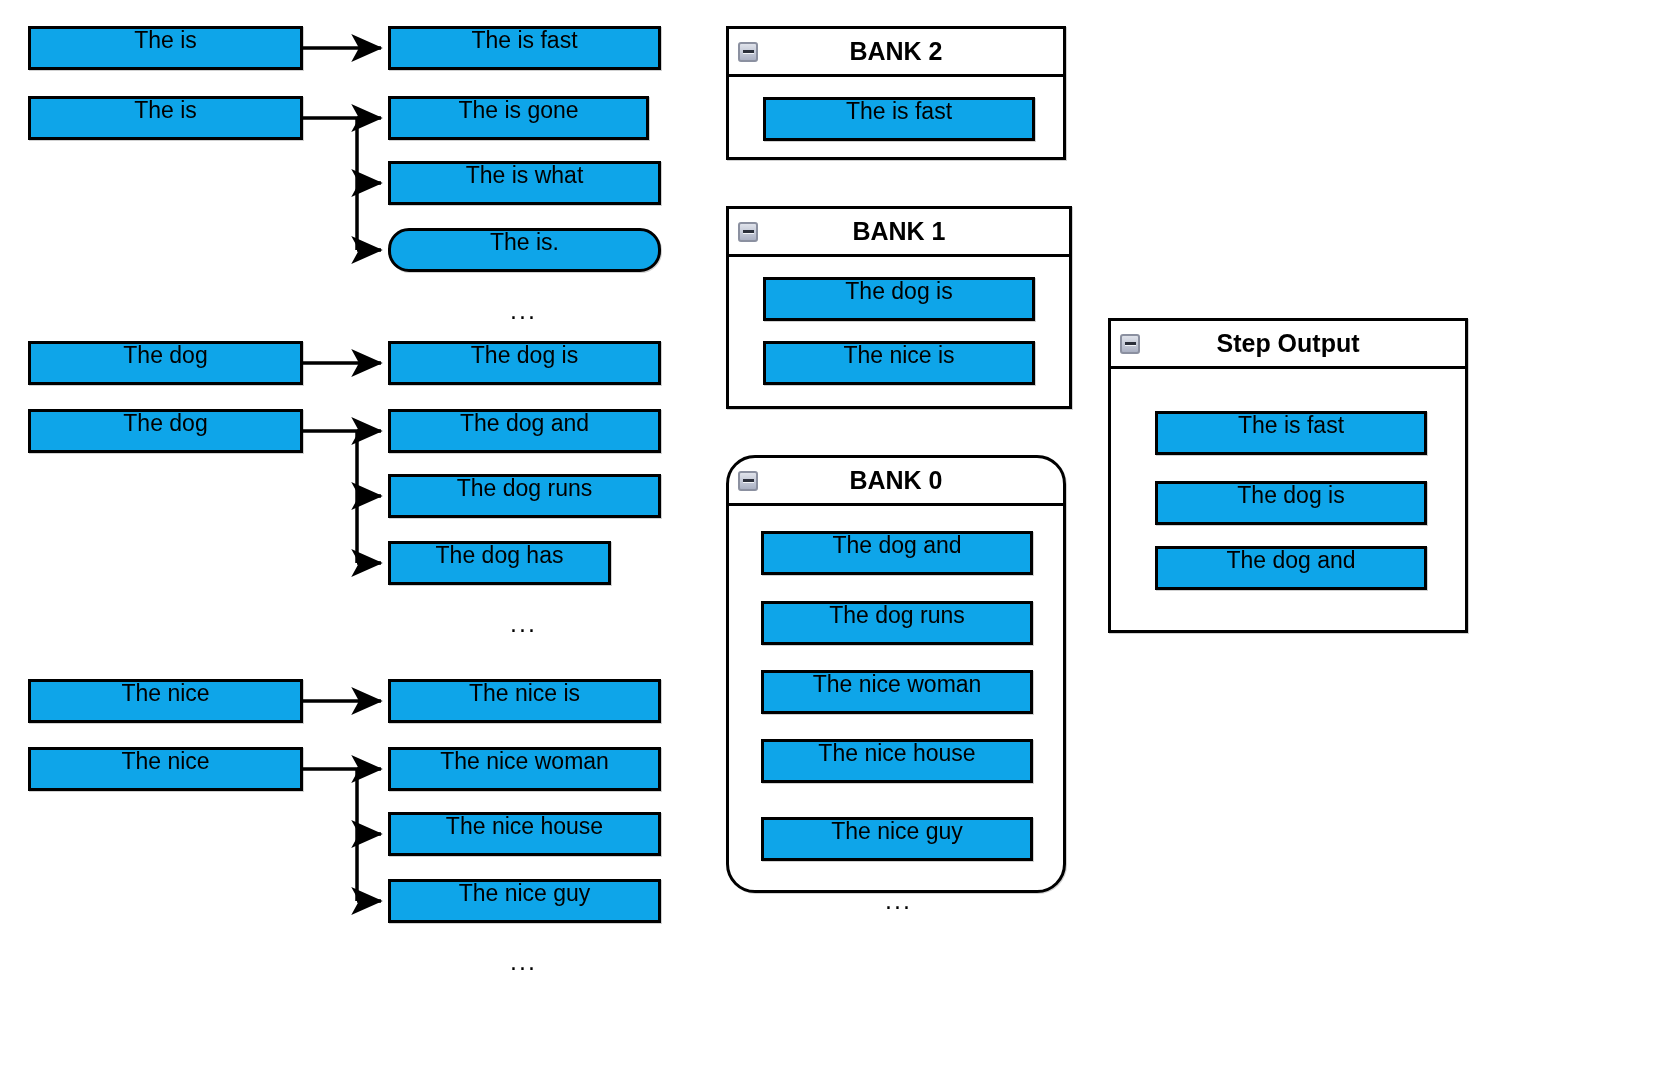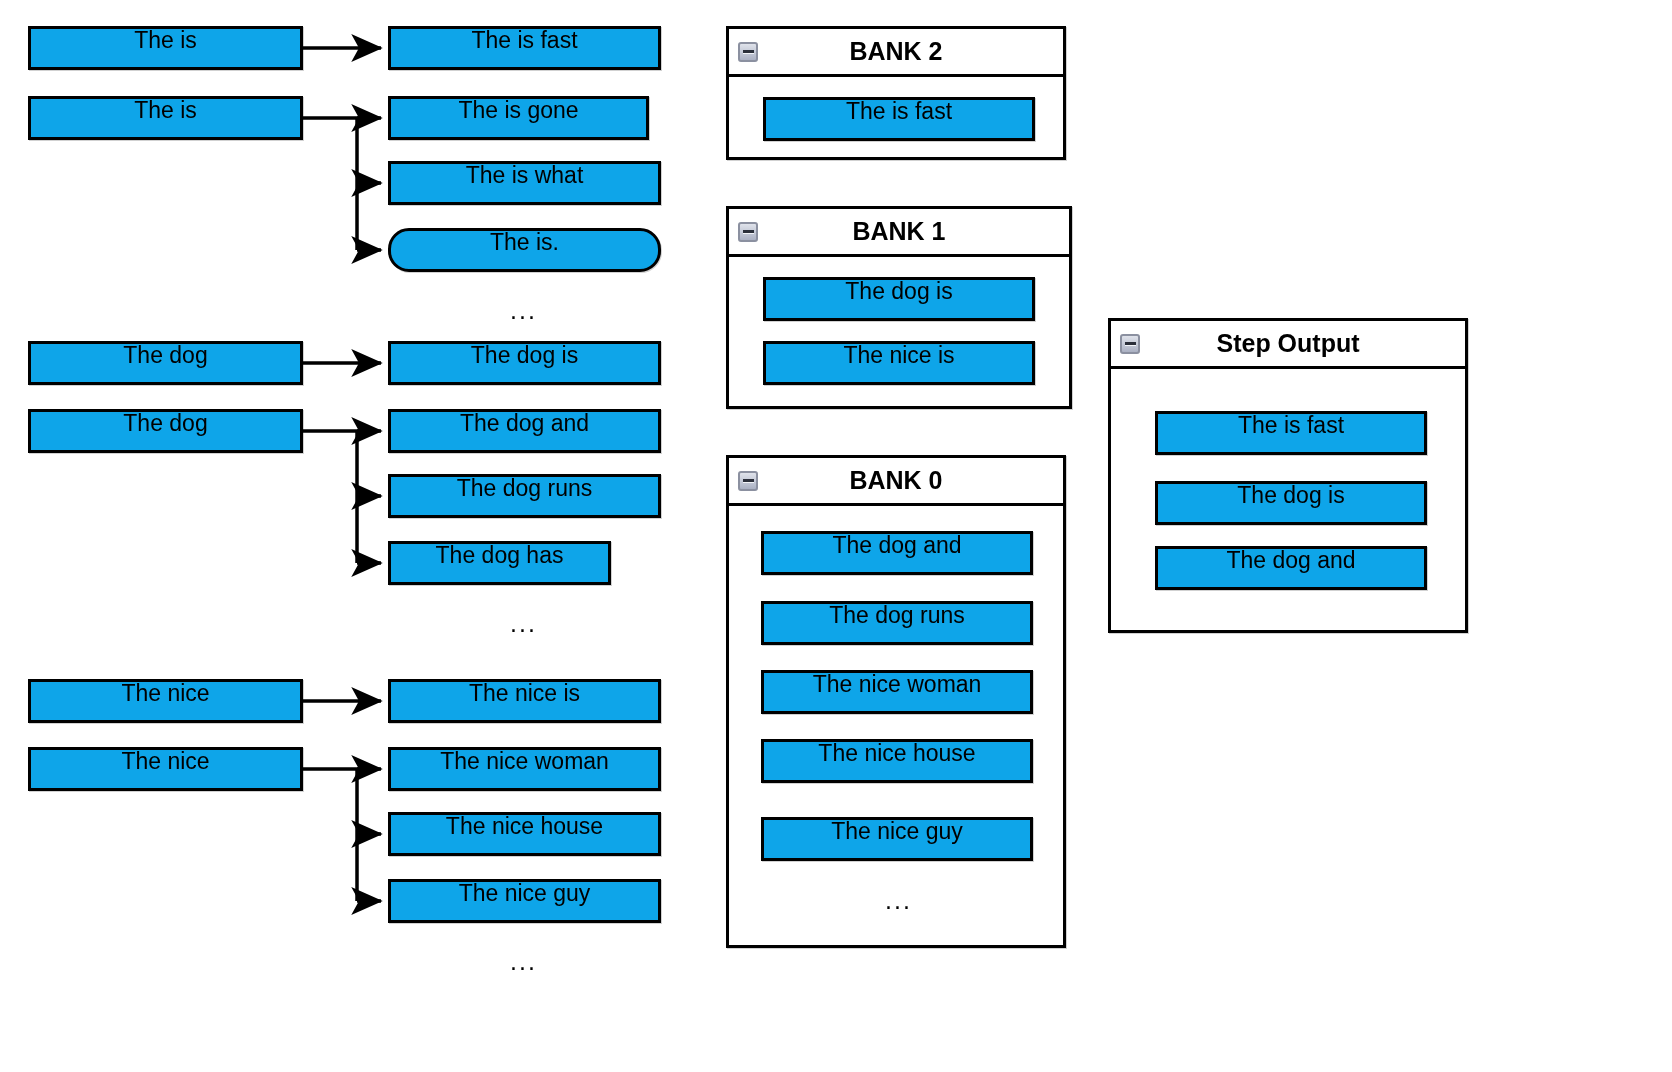--- a/index.html
+++ b/index.html
@@ -305,21 +305,21 @@
       <span class="cap right"></span>
     </div>
     <div class="node" style="left:34px; top:84px; width:272px;">
       <span class="cap left"></span>
       <span class="body">The nice is</span>
       <span class="cap right"></span>
     </div>
   </div>
 </div>
 
-<div class="panel" style="left:726px; top:455px; width:340px; height:493px;">
+<div class="panel" style="left:726px; top:455px; width:340px; height:438px;border-radius:29px;">
   <div class="panel-header">
     <div class="collapse-btn">
       <span class="minus"></span>
     </div>
     <span class="panel-title">BANK 0</span>
   </div>
   <div class="panel-body">
     <div class="node" style="left:32px; top:25px; width:272px;">
       <span class="cap left"></span>
       <span class="body">The dog and</span>

